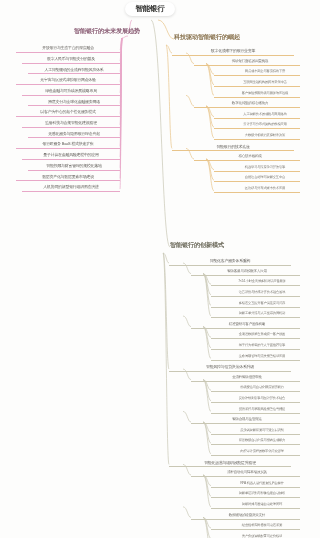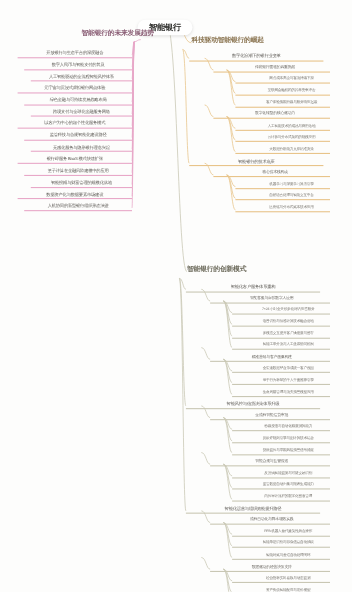--- a/index.html
+++ b/index.html
@@ -123,21 +123,21 @@
       <path d="M183,464.40000000000043 C187.4,464.40000000000043 187.4,475.00000000000045 191,475.00000000000045" fill="none" stroke="#c9c7b4" stroke-width="0.7"></path>
       <path d="M203,475.00000000000045 C207.4,475.00000000000045 207.4,485.6000000000005 211,485.6000000000005" fill="none" stroke="#c9c7b4" stroke-width="0.7"></path>
       <path d="M203,475.0000000000005 C207.4,475.0000000000005 207.4,496.2000000000005 211,496.2000000000005" fill="none" stroke="#c9c7b4" stroke-width="0.7"></path>
       <path d="M203,475.0000000000005 C207.4,475.0000000000005 207.4,506.8000000000005 211,506.8000000000005" fill="none" stroke="#c9c7b4" stroke-width="0.7"></path>
       <path d="M183,506.8000000000005 C187.4,506.8000000000005 187.4,517.4000000000005 191,517.4000000000005" fill="none" stroke="#c9c7b4" stroke-width="0.7"></path>
       <path d="M203,517.4000000000005 C207.4,517.4000000000005 207.4,528.0000000000006 211,528.0000000000006" fill="none" stroke="#c9c7b4" stroke-width="0.7"></path>
       <path d="M203,517.4000000000005 C207.4,517.4000000000005 207.4,538.6000000000006 211,538.6000000000006" fill="none" stroke="#c9c7b4" stroke-width="0.7"></path>
       <path d="M203,517.4000000000007 C207.4,517.4000000000007 207.4,549.2000000000006 211,549.2000000000006" fill="none" stroke="#c9c7b4" stroke-width="0.7"></path>
     </svg>
   <div id="nodes">
-      <div class="node root" style="left: 125px; top: 2px; text-align: center; width: 50px; margin-top: 16px;">智能银行</div>
+      <div class="node root" style="left: 125px; top: 2px; text-align: center; width: 50px;">智能银行</div>
       <div class="node main-title pink-t" style="left: 57px; top: 27px; width: 100px; text-align: center;">智能银行的未来发展趋势</div>
       <div class="node leaf lvl2 c-pink" style="left: 16px; top: 45px; width: 104px; text-align: center;">开放银行与生态平台的深度融合</div>
       <div class="node leaf lvl2 c-pink" style="left: 22px; top: 55.7px; width: 98px; text-align: center;">数字人民币与智能支付的普及</div>
       <div class="node leaf lvl2 c-pink" style="left: 28px; top: 66.4px; width: 92px; text-align: center;">人工智能驱动的全流程智能风控体系</div>
       <div class="node leaf lvl2 c-pink" style="left: 16px; top: 77.1px; width: 104px; text-align: center;">元宇宙与沉浸式虚拟银行网点体验</div>
       <div class="node leaf lvl2 c-pink" style="left: 22px; top: 87.8px; width: 98px; text-align: center;">绿色金融与可持续发展战略布局</div>
       <div class="node leaf lvl2 c-pink" style="left: 28px; top: 98.5px; width: 92px; text-align: center;">跨境支付与全球化金融服务网络</div>
       <div class="node leaf lvl2 c-pink" style="left: 16px; top: 109.2px; width: 104px; text-align: center;">以客户为中心的超个性化服务模式</div>
       <div class="node leaf lvl2 c-pink" style="left: 22px; top: 119.9px; width: 98px; text-align: center;">监管科技与合规智能化建设路径</div>
       <div class="node leaf lvl2 c-pink" style="left: 28px; top: 130.6px; width: 92px; text-align: center;">无感化服务与隐形银行理念兴起</div>

